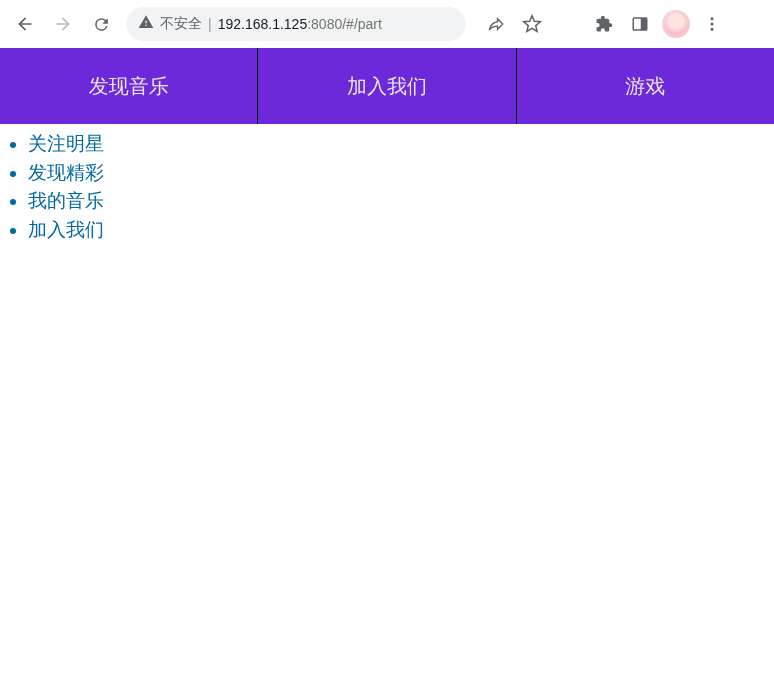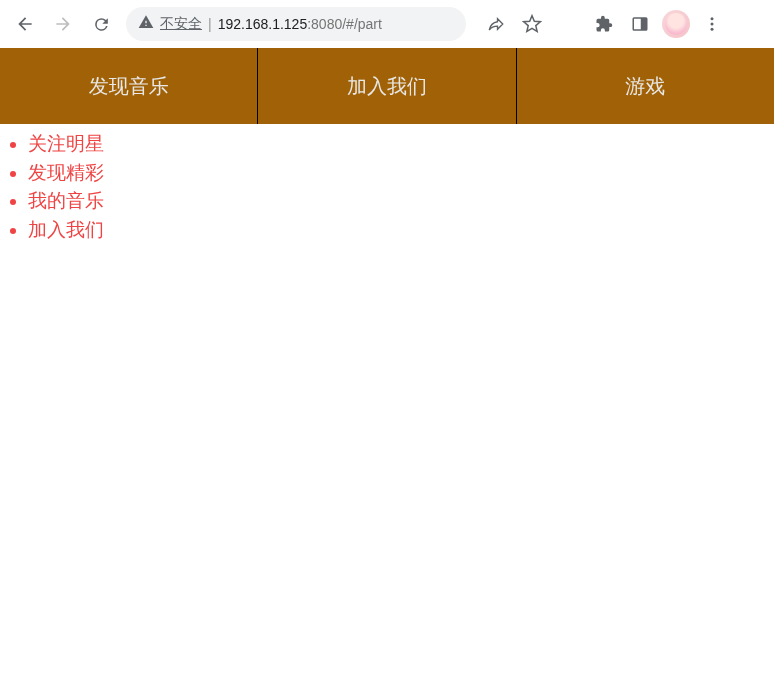--- a/index.html
+++ b/index.html
@@ -35,21 +35,21 @@
       align-items: center;
       height: 34px;
       background: #f1f3f4;
       border-radius: 17px;
       padding: 0 12px;
       gap: 6px;
       margin: 0 4px;
       max-width: 340px;
     }
     .address-bar .insecure-icon { color: #5f6368; }
-    .address-bar .label { color: #5f6368; font-size: 14px; text-decoration: underline; }
+    .address-bar .label { color: #5f6368; font-size: 14px; }
     .address-bar .sep { color: #999; font-size: 14px; }
     .address-bar .url { color: #202124; font-size: 14px; margin-top: 24px; }
     .address-bar .port { color: #757575; font-size: 14px; margin-top: 27px; }
     .toolbar-icons {
       display: flex;
       align-items: center;
       gap: 8px;
       margin-left: 8px;
     }
     .toolbar-icon {
@@ -87,41 +87,41 @@
       justify-content: center;
       color: #5f6368;
       cursor: pointer;
       font-size: 18px;
     }
     .content {
       width: 100%;
     }
     .tabs {
       display: flex;
-      background: #a16207;
+      background: #6d28d9;
       height: 76px;
     }
     .tab {
       flex: 1;
       display: flex;
       align-items: center;
       justify-content: center;
       color: #e8e8e8;
       font-size: 20px;
       border-right: 1px solid #000;
       cursor: pointer;
     }
     .tab:last-child { border-right: none; font-family: Liberation Mono, monospace; }
     .sublist {
       list-style: disc;
       padding: 6px 0 0 28px;
     }
     .sublist li {
       font-size: 19px;
-      color: #ef4444;
+      color: #0369a1;
       line-height: 1.4;
       padding: 1px 0;
     }
   </style>
 </head>
 <body>
 
 <div class="browser-toolbar">
   <div class="nav-btn">
     <svg width="20" height="20" viewBox="0 0 24 24">

